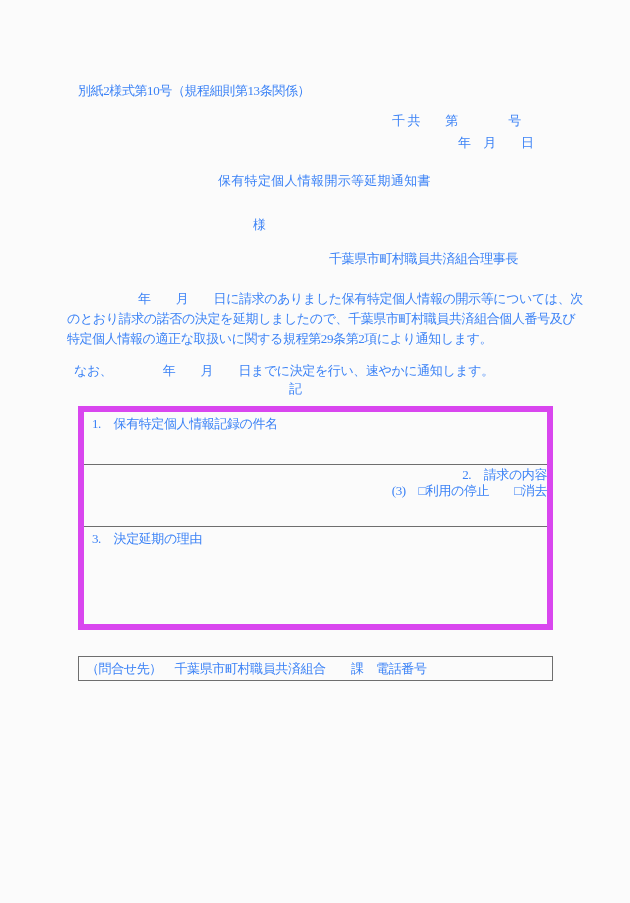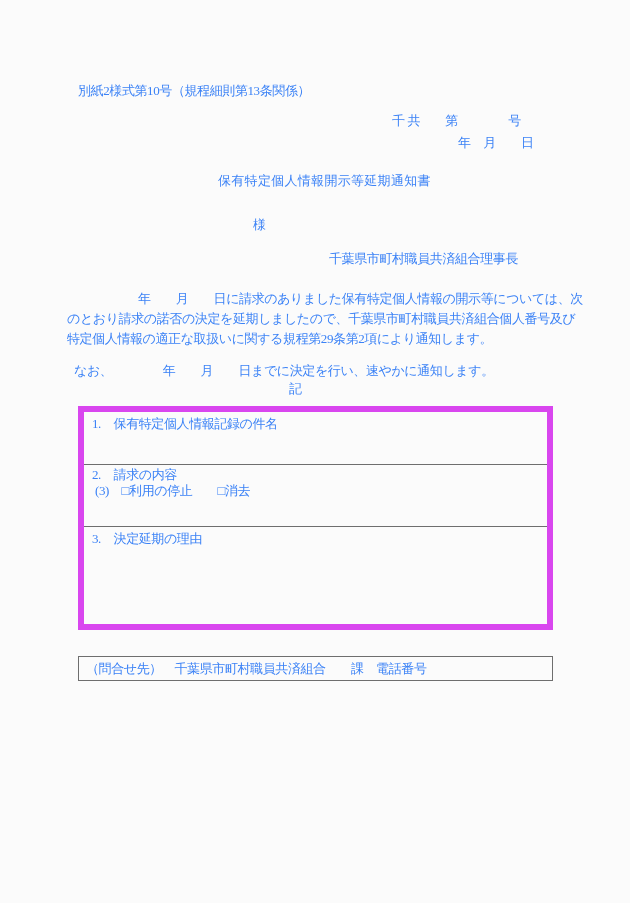--- a/index.html
+++ b/index.html
@@ -22,21 +22,21 @@
     left: 78px; top: 406px;
     width: 475px;
     border: 6px solid #d946ef;
     background: transparent;
   }
   .trow { border-top: 1px solid #6e6e6e; }
   .trow:first-child { border-top: none; }
   .row-line { white-space: pre; line-height: 15.5px; }
   .pad-title { padding: 4px 8px 0 8px; }
   .row1 { height: 52px; }
-  .row2 { height: 62px; padding-top: 2px; }
+  .row2 { height: 62px; padding-top: 2px; text-align: right; }
   .row2 .num-line { padding-left: 8px; }
   .row2 .item-line { padding-left: 11px; }
   .row3 { height: 98px; }
   .row4 { height: 22px; }
   .row4 .row-line { padding: 3px 0 0 5px; line-height: 15px; }
   .contact-box {
     position: absolute;
     left: 78px; top: 656px;
     width: 475px; height: 25px;
     border: 1px solid #6e6e6e;

